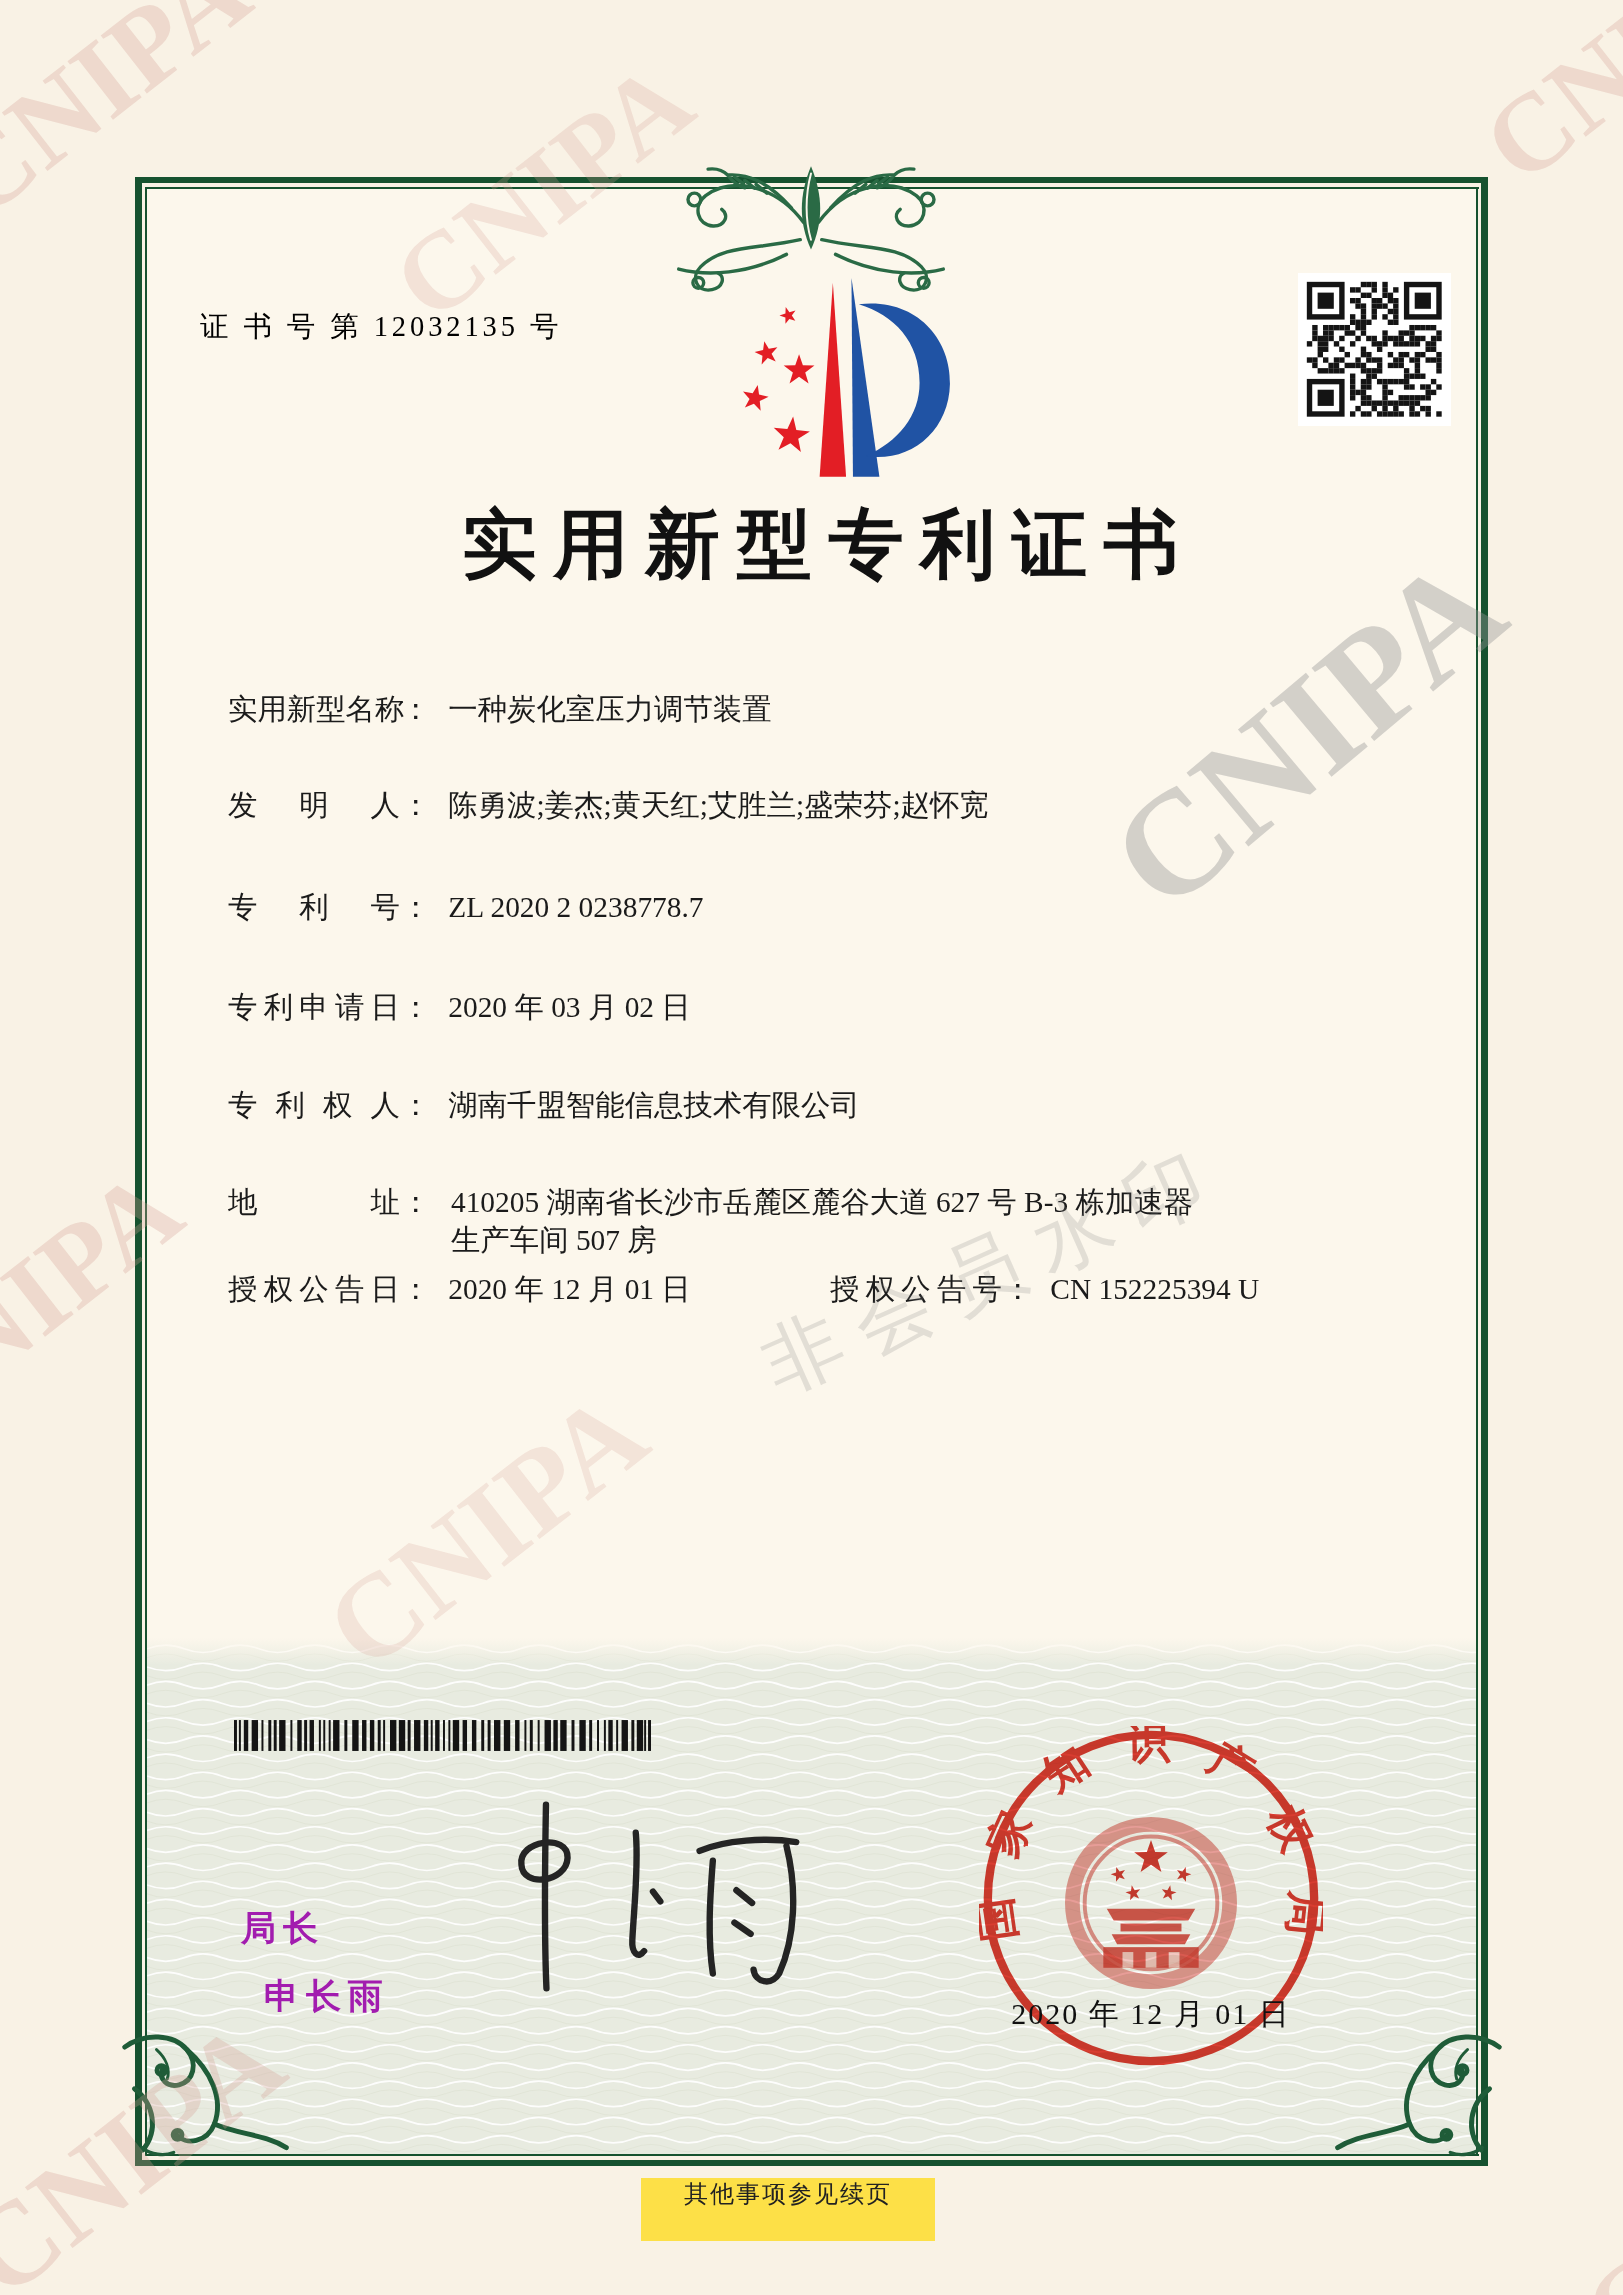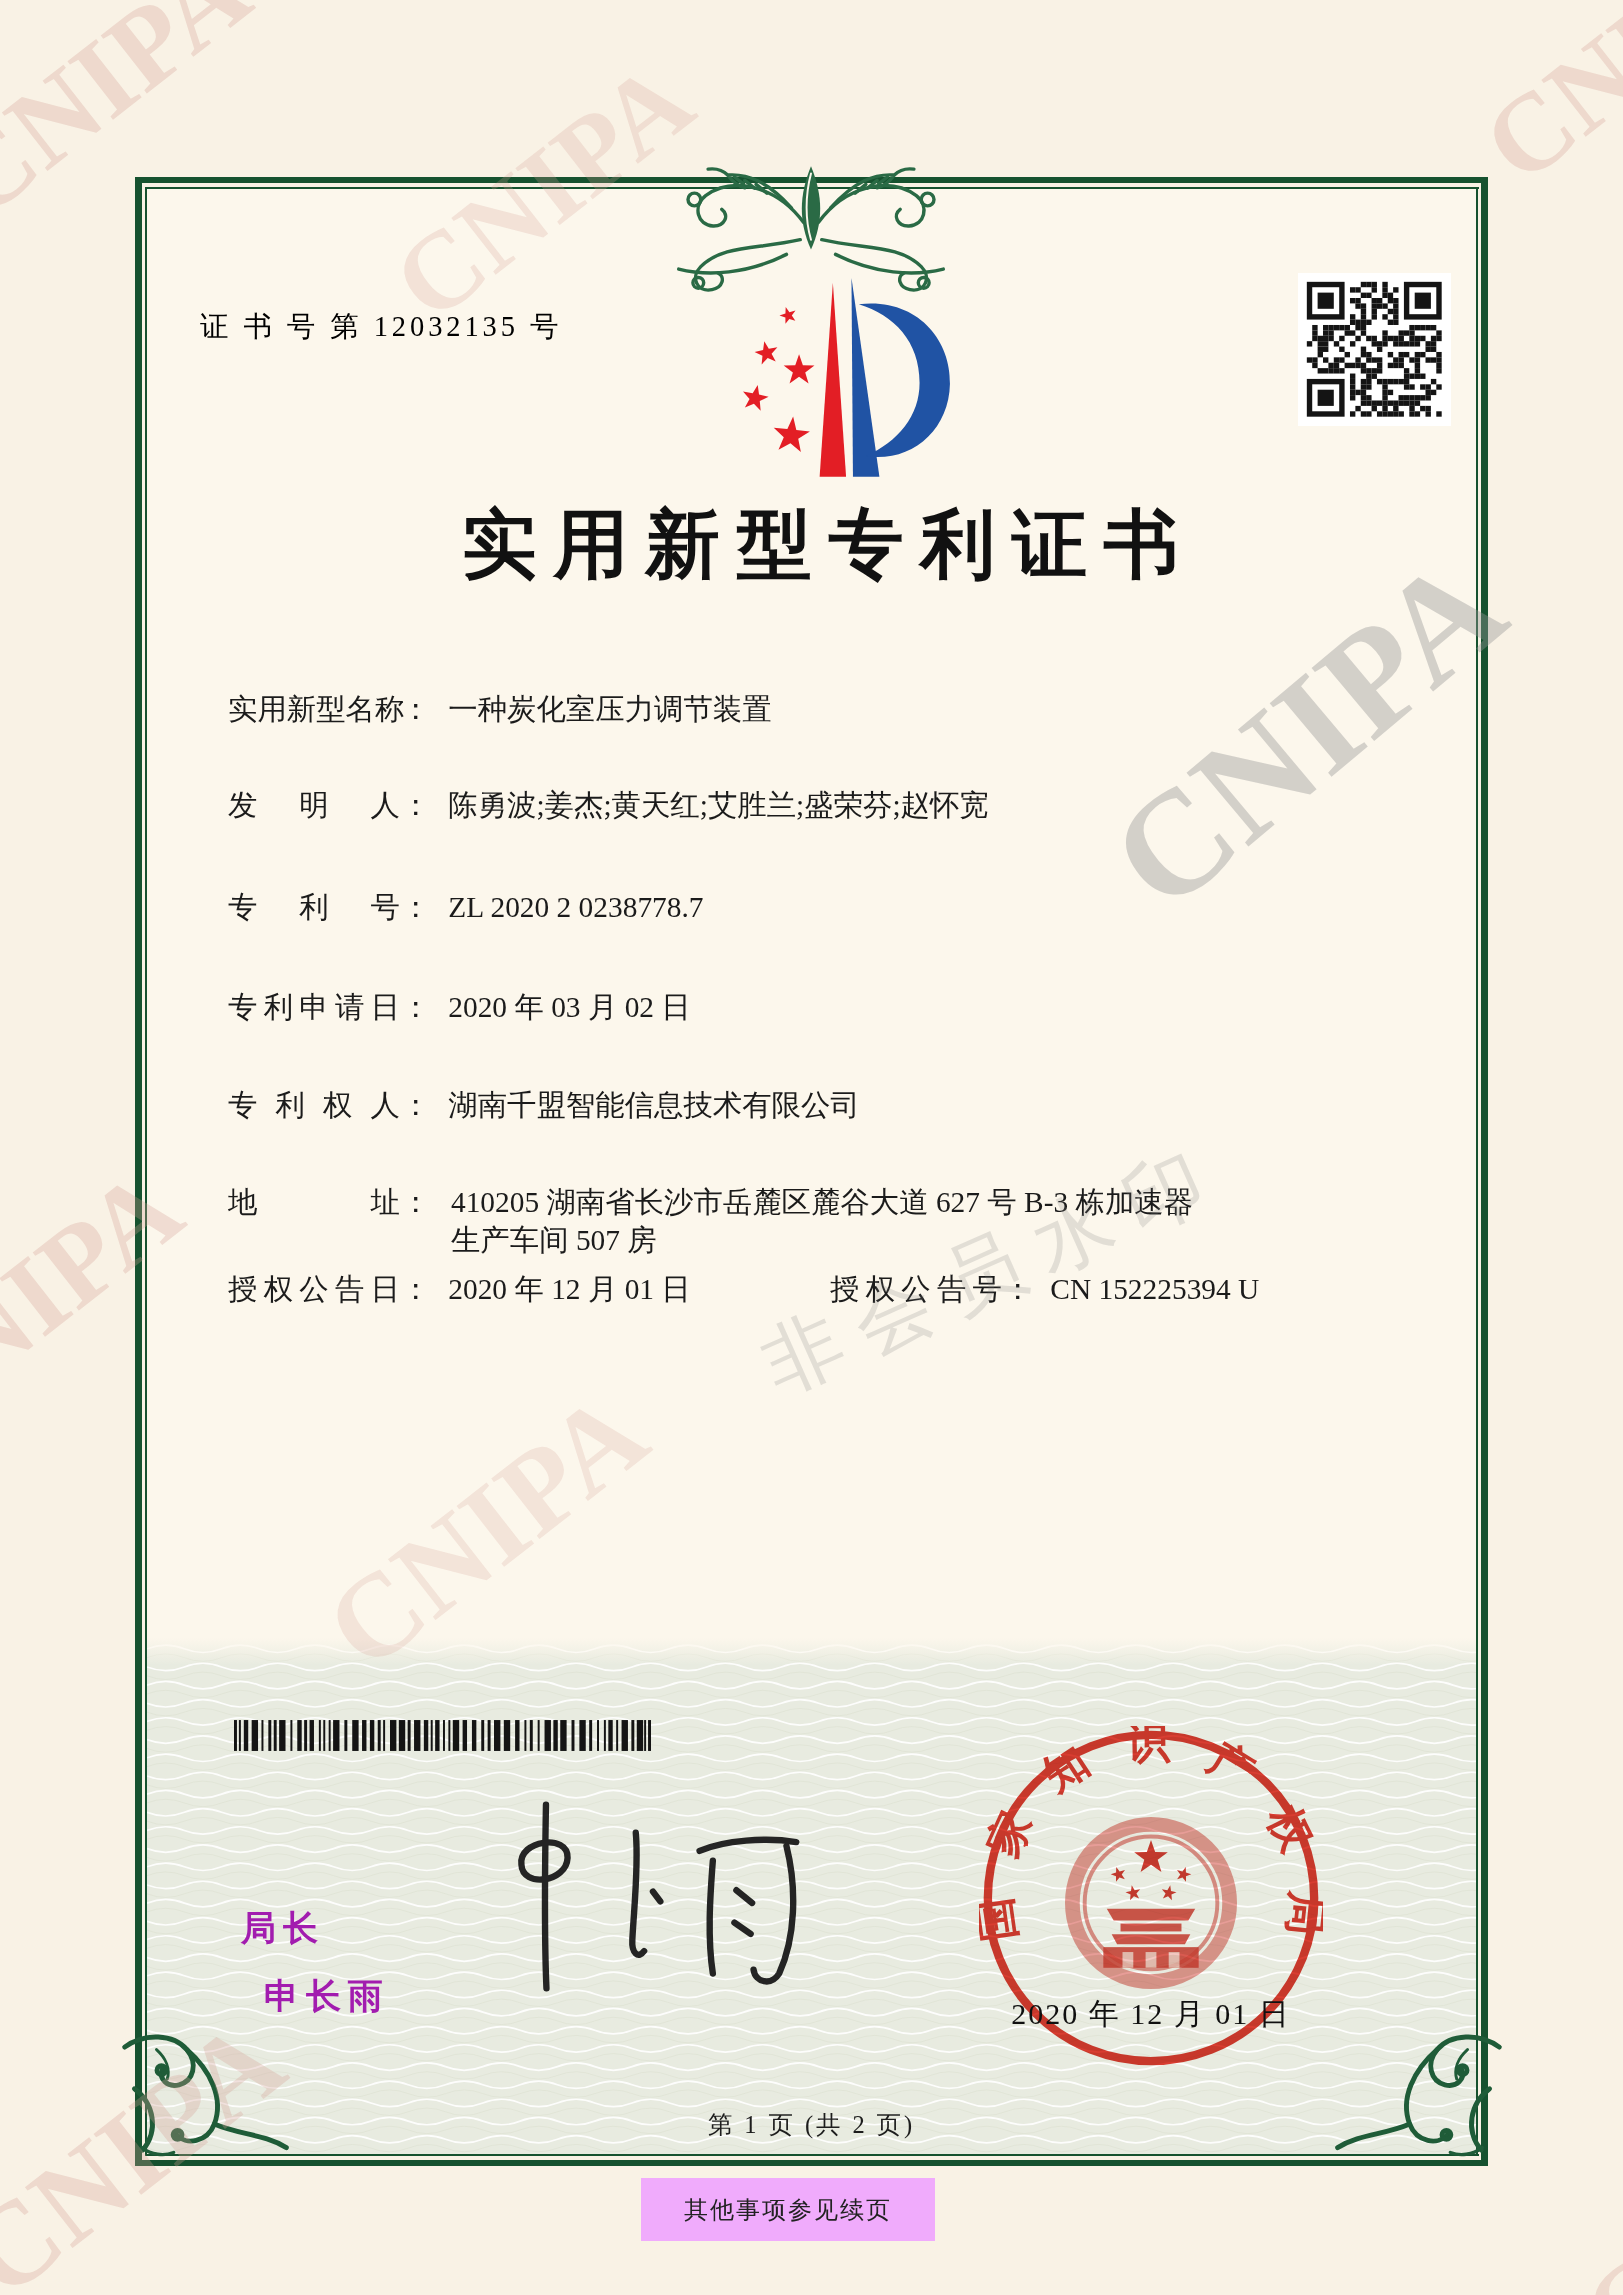--- a/index.html
+++ b/index.html
@@ -18,21 +18,21 @@
   .jlabel{display:inline-flex;justify-content:space-between;width:172px;vertical-align:top;}
   .colon{margin:0 2.9px 0 1px;}
   .fval{margin-left:15px;}
   .addrval{display:inline-block;margin-left:17.7px;white-space:normal;width:952px;line-height:38px;vertical-align:top;}
   .frow2{position:absolute;left:830px;top:1270px;font-size:29.4px;color:#1b1b1b;z-index:10;white-space:nowrap;}
   .body-par{position:absolute;left:228px;width:1171px;font-size:28px;line-height:54px;text-align:justify;color:#161616;z-index:10;}
   .indent{text-indent:2em;}
   .signer{position:absolute;left:241px;font-family:"Liberation Sans","DejaVu Sans",sans-serif;font-weight:700;font-size:35px;color:#a21caf;z-index:12;letter-spacing:6.9px;}
   .sealdate{position:absolute;left:979px;top:1994px;width:344px;text-align:center;font-size:30px;letter-spacing:2px;color:#101010;z-index:26;}
   .pagenum{position:absolute;left:0;top:2108px;width:1623px;text-align:center;font-size:24.5px;letter-spacing:2.9px;color:#1d1d1d;z-index:12;}
-  #contbox{position:absolute;left:641px;top:2178px;width:294px;height:63px;background:#f0abfc;z-index:12;display:flex;align-items:center;justify-content:center;}
+  #contbox{position:absolute;left:641px;top:2178px;width:294px;height:63px;background:#fde047;z-index:12;display:flex;justify-content:center;}
   #contbox span{font-size:24px;letter-spacing:2px;color:#222;}
   
   .wm{position:absolute;font-family:"Liberation Serif","DejaVu Serif",serif;font-weight:700;pointer-events:none;z-index:40;white-space:nowrap;}
   .wm-pink{color:rgba(213,160,150,0.30);}
   .wm-gray{color:rgba(150,150,150,0.40);}
   .wm-cjk{color:rgba(125,125,125,0.20);font-weight:400;}
   svg{display:block;}
 </style>
 </head>
 <body>
@@ -593,21 +593,20 @@
           <rect x="-97" y="90" width="194" height="42"></rect>
           <rect x="-58" y="100" width="22" height="32" fill="#f2b9b2"></rect>
           <rect x="-11" y="100" width="22" height="32" fill="#f2b9b2"></rect>
           <rect x="36" y="100" width="22" height="32" fill="#f2b9b2"></rect>
         </g>
       </g>
     </g>
   </svg>
   <div class="sealdate">2020 年 12 月 01 日</div>
 
-  <div class="pagenum">第 1 页 (共 2 页)</div>
   <div id="contbox">
     <span>其他事项参见续页</span>
   </div>
 
   <div class="wm wm-pink" style="left:-79px;top:19.6px;font-size:113px;transform:rotate(-38deg);">CNIPA</div>
   <div class="wm wm-pink" style="left:373px;top:128px;font-size:110px;transform:rotate(-38deg);opacity:.8;">CNIPA</div>
   <div class="wm wm-pink" style="left:1463px;top:-9.8px;font-size:110px;transform:rotate(-38deg);">CNIPA</div>
   <div class="wm wm-gray" style="left:1080px;top:648px;font-size:147px;transform:rotate(-40deg);">CNIPA</div>
   <div class="wm wm-pink" style="left:-147px;top:1237px;font-size:113px;transform:rotate(-38deg);">CNIPA</div>
   <div class="wm wm-pink" style="left:304px;top:1463px;font-size:118px;transform:rotate(-38deg);opacity:.75;">CNIPA</div>

